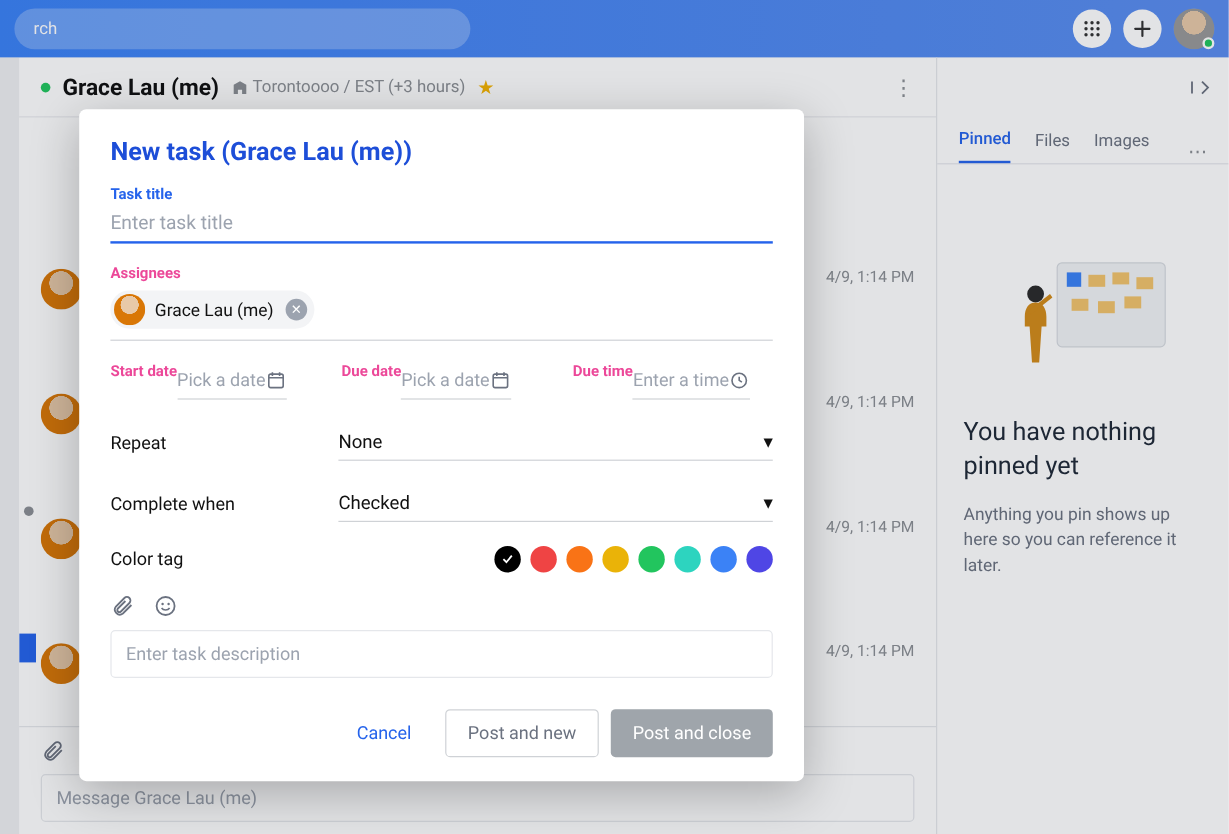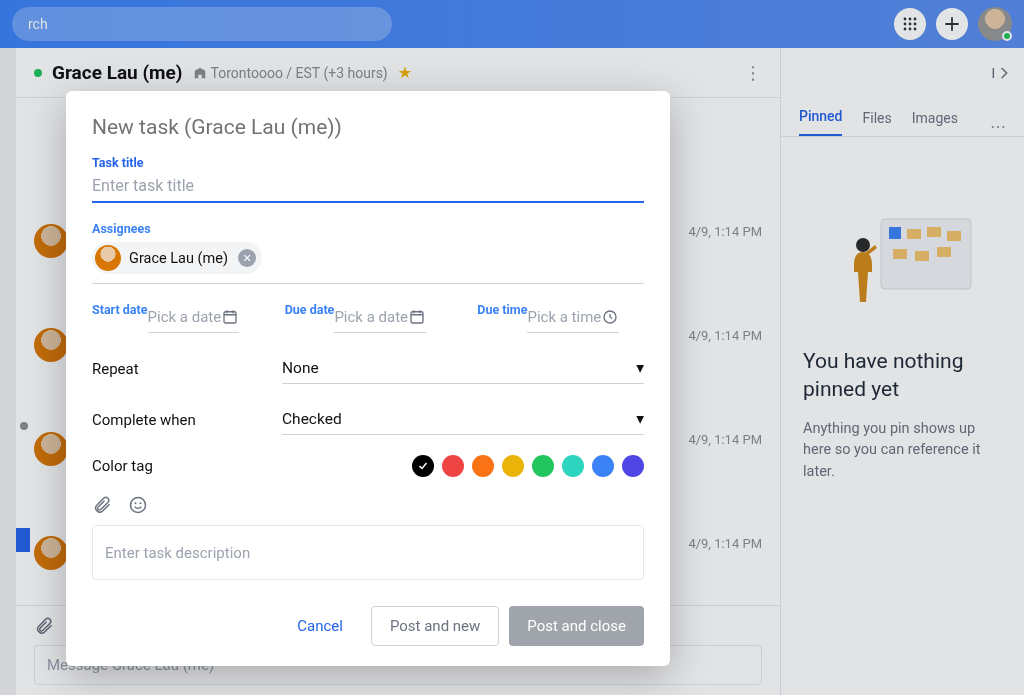--- a/index.html
+++ b/index.html
@@ -35,43 +35,43 @@
 .rp-tab{font-size:14px;color:#6b7280;padding:10px 0;cursor:pointer}
 .rp-tab.active{color:#2563eb;border-bottom:2px solid #2563eb;font-weight:500}
 .rp-more{margin-left:auto;color:#8b8f94}
 .rp-body{flex:1;padding:60px 22px 0;text-align:left}
 .rp-illus{height:140px;display:flex;align-items:center;justify-content:center;margin-bottom:10px}
 .rp-title{font-size:21px;color:#1f2937;line-height:1.35;margin-bottom:14px}
 .rp-sub{font-size:14.5px;color:#6b7280;line-height:1.5}
 
 .overlay{position:absolute;inset:0;background:rgba(17,24,39,.12)}
 .modal{position:absolute;left:66px;top:91px;width:604px;background:#fff;border-radius:6px;box-shadow:0 10px 40px rgba(0,0,0,.25);padding:24px 26px 20px}
-.m-title{font-size:21px;font-weight:400;color:#737373;margin-bottom:16px}
+.m-title{font-size:21px;font-weight:700;color:#1d4ed8;margin-bottom:16px}
 .fld-label{font-size:12.5px;color:#2563eb;font-weight:700;margin-bottom:2px}
-.fld-label.gray{color:#3b82f6}
+.fld-label.gray{color:#ec4899}
 .uline-input{width:100%;border:none;border-bottom:2px solid #2563eb;font-size:16px;padding:4px 0 6px;outline:none;color:#000000}
 .uline-input::placeholder{color:#9ca3af}
 .section{margin-top:18px}
 .assignee-row{border-bottom:1px solid #cfd2d6;padding-bottom:8px;margin-top:6px}
 .chip{display:inline-flex;align-items:center;gap:8px;background:#f3f4f6;border-radius:18px;padding:3px 6px 3px 3px;font-size:14.5px;color:#111}
 .chip .av{width:26px;height:26px;border-radius:50%;background:#d1d5db;background-image:radial-gradient(circle at 50% 35%,#e8c9a8 35%,#d97706 36%)}
 .chip .x{width:18px;height:18px;border-radius:50%;background:#9ca3af;color:#fff;display:flex;align-items:center;justify-content:center;font-size:11px;margin-left:2px;cursor:pointer}
 .row3{display:flex;gap:26px;margin-top:18px}
 .col{flex:1;display:flex;flex-direction:row}
 .picker{display:flex;align-items:center;border-bottom:1px solid #cfd2d6;padding:6px 0;color:#9ca3af;font-size:15px}
 .picker .ico{margin-left:auto;color:#6b7280}
 .kv-row{display:flex;align-items:center;margin-top:20px}
 .kv-label{width:190px;font-size:15px;color:#111}
 .kv-val{flex:1;border-bottom:1px solid #cfd2d6;padding:6px 0;font-size:15.5px;color:#111;display:flex;align-items:center}
 .kv-val .caret{margin-left:auto;color:#111}
 .colors{display:flex;gap:8px;margin-left:auto}
 .cdot{width:22px;height:22px;border-radius:50%;display:flex;align-items:center;justify-content:center}
 .cdot.sel{background:#000;color:#fff}
 .attach-row{display:flex;gap:16px;margin-top:18px;color:#6b7280}
-.desc{margin-top:10px;height:55px;border:1px solid #e5e7eb;border-radius:4px;padding:0 12px;display:flex;align-items:center;color:#9ca3af;font-size:15px}
+.desc{margin-top:10px;height:40px;border:1px solid #e5e7eb;border-radius:4px;padding:0 12px;display:flex;align-items:center;color:#9ca3af;font-size:15px}
 .actions{display:flex;justify-content:flex-end;gap:10px;margin-top:26px;align-items:center}
 .btn{height:40px;padding:0 18px;border-radius:4px;font-size:15px;font-weight:400;cursor:pointer;border:none;display:flex;align-items:center}
 .btn.link{background:transparent;color:#2563eb}
 .btn.outline{background:#fff;border:1px solid #cfd2d6;color:#6b7280}
 .btn.primary{background:#9fa5ab;color:#fff}
 svg{display:block}
 </style>
 </head>
 <body>
 
@@ -252,21 +252,21 @@
             <svg width="18" height="18" viewBox="0 0 24 24">
               <rect x="4" y="5" width="16" height="15" rx="2" fill="none" stroke="#6b7280" stroke-width="1.8"></rect>
               <path d="M4 9h16M8 3v4M16 3v4" stroke="#6b7280" stroke-width="1.8"></path>
             </svg>
           </span>
       </div>
     </div>
     <div class="col">
       <div class="fld-label gray">Due time</div>
       <div class="picker">
-        <span>Pick a time</span>
+        <span>Enter a time</span>
         <span class="ico">
             <svg width="18" height="18" viewBox="0 0 24 24">
               <circle cx="12" cy="12" r="8" fill="none" stroke="#6b7280" stroke-width="1.8"></circle>
               <path d="M12 8v4l3 2" stroke="#6b7280" stroke-width="1.8" fill="none"></path>
             </svg>
           </span>
       </div>
     </div>
   </div>
 

